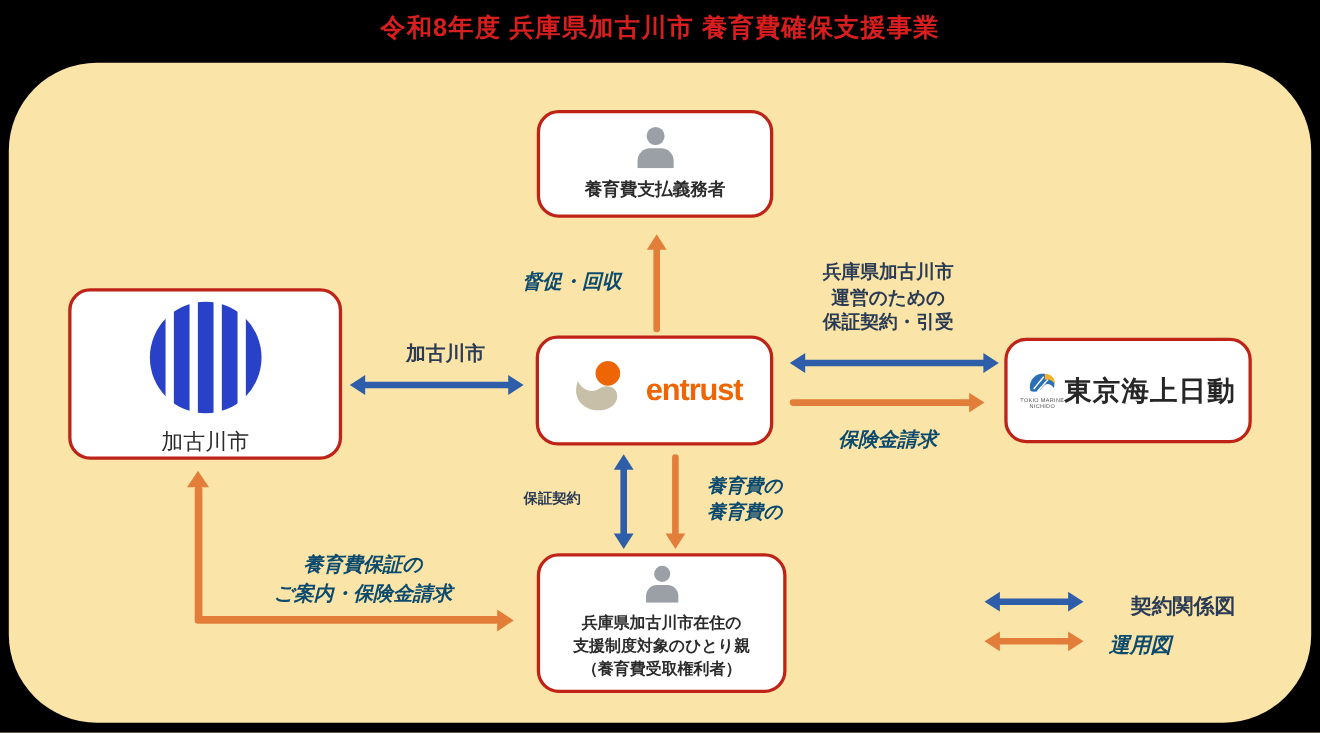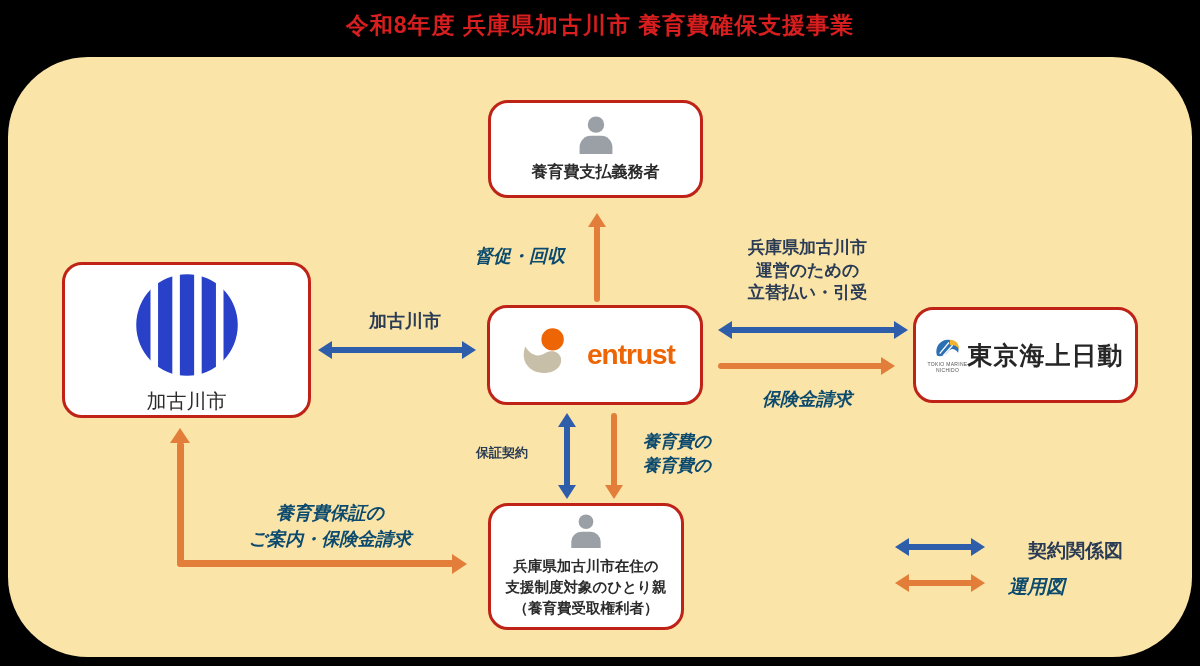--- a/index.html
+++ b/index.html
@@ -103,21 +103,21 @@
           <path d="M17 3 C 23 3, 27 7, 27 13 C 24 9, 20 8, 17 9 Z" fill="#f3b229"></path>
           <path d="M6 18 L 16 6 M10 20 L 20 9" stroke="#fff" stroke-width="1.4"></path>
         </svg>
         <div class="tokio-cap">TOKIO MARINE</div>
         <div class="tokio-cap">NICHIDO</div>
       </div>
       <div class="tokio-name">東京海上日動</div>
     </div>
   </div>
 
-  <div class="node" style="left:480px;top:446px;width:196px;height:127px;">
+  <div class="node" style="left:480px;top:446px;width:227px;height:127px;">
     <span class="person">
       <svg width="38" height="34" viewBox="0 0 48 44">
         <circle cx="24" cy="10" r="9.5" fill="#9aa0a6"></circle>
         <path d="M5 44 v-8 a13 13 0 0 1 13-13 h12 a13 13 0 0 1 13 13 v8 z" fill="#9aa0a6"></path>
       </svg>
     </span>
     <div class="nlabel" style="font-size:14.5px;font-weight:bold;line-height:21px;margin-top:4px;">
       <div>兵庫県加古川市在住の</div>
       <div>支援制度対象のひとり親</div>
       <div>（養育費受取権利者）</div>
@@ -138,21 +138,21 @@
   <div class="elabel brown" style="left:442px;top:187px;width:140px;font-size:18px;">督促・回収</div>
 
   <div class="arrow h blue" style="left:710px;top:262px;width:190px;height:22px;">
     <div class="shaft"></div>
       <div class="head l"></div>
       <div class="head r"></div>
   </div>
   <div class="elabel navy" style="left:707px;top:180px;width:185px;font-size:17px;line-height:22.5px;">
     <div>兵庫県加古川市</div>
     <div>運営のための</div>
-    <div>立替払い・引受</div>
+    <div>保証契約・引受</div>
   </div>
 
   <div class="arrow h orange sl" style="left:710px;top:298px;width:177px;height:22px;">
     <div class="shaft"></div>
       <div class="head r"></div>
   </div>
   <div class="elabel brown" style="left:729px;top:330px;width:140px;font-size:18px;">保険金請求</div>
 
   <div class="arrow v blue" style="left:548px;top:356px;width:22px;height:86px;">
     <div class="shaft"></div>

